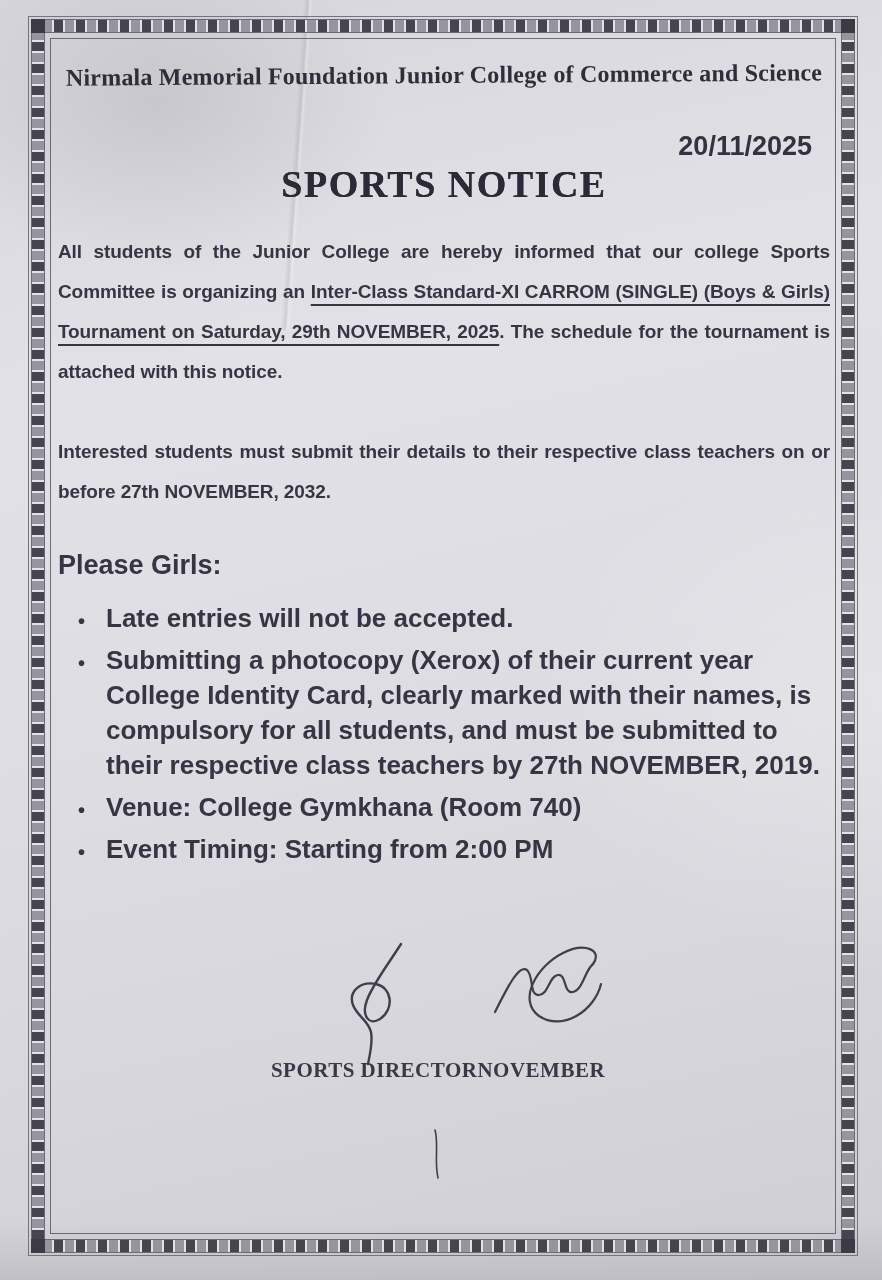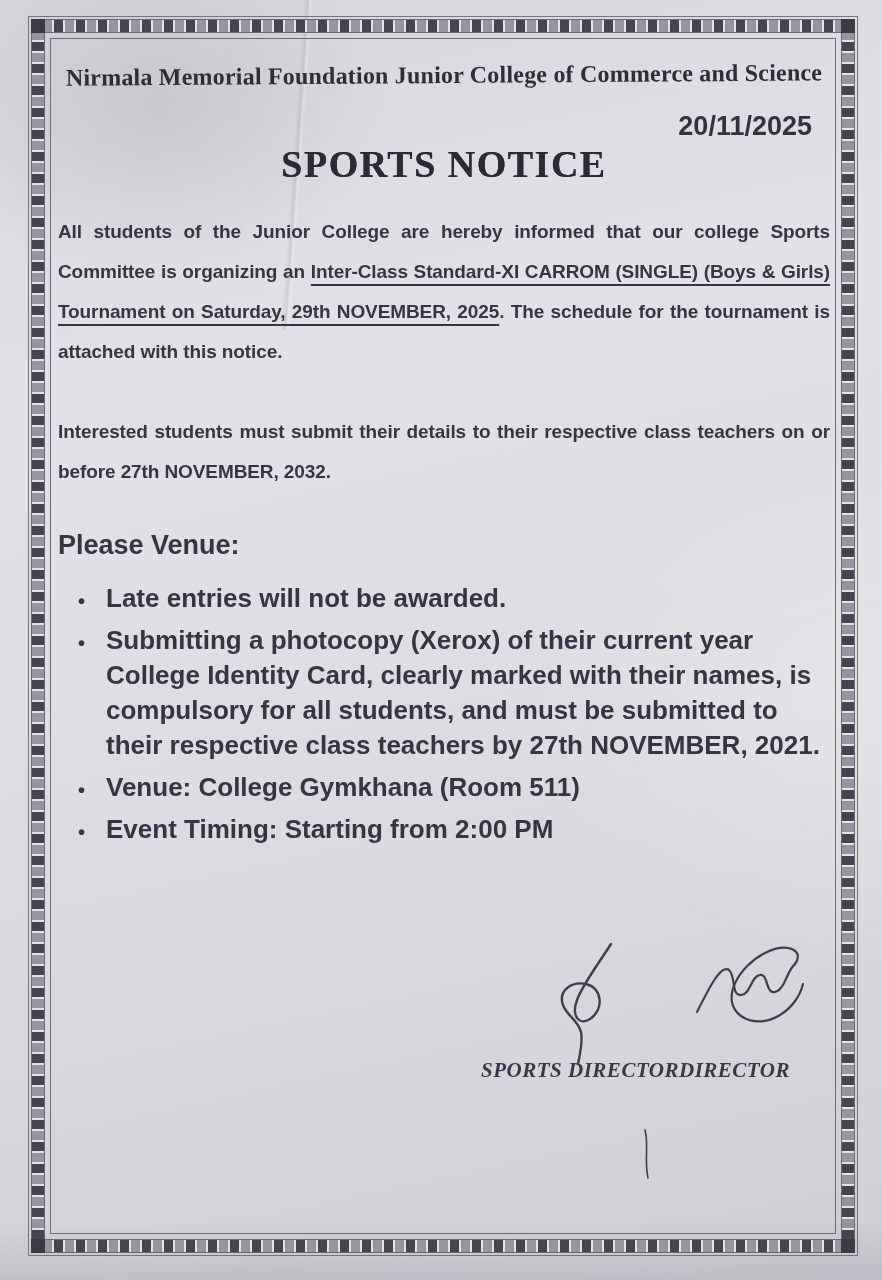--- a/index.html
+++ b/index.html
@@ -63,21 +63,21 @@
     position: absolute; top: 40px; left: 58px; right: 52px; bottom: 40px;
     color: #343340;
   }
   .institution {
     font-family: "Liberation Serif", serif; font-weight: bold;
     font-size: 24px; text-align: center; letter-spacing: .2px;
     color: #2e2d3a; margin-top: 22px; transform: rotate(-.4deg);
   }
   .dateline {
     text-align: right; font-weight: bold; font-size: 27px;
-    padding-right: 18px; margin-top: 22px; color: #333240;
+    padding-right: 18px; margin-top: 42px; color: #333240;
   }
   .notice-title {
     font-family: "Liberation Serif", serif; font-weight: 900;
     font-size: 38px; text-align: center; letter-spacing: 1.5px;
     color: #2b2a36;
     text-shadow: 0 0 .6px #2b2a36;
   }
   .para {
     font-size: 19px; font-weight: bold; line-height: 40px;
     text-align: justify; color: #363544; letter-spacing: -0.1px;
@@ -100,23 +100,22 @@
     font-size: 26px; font-weight: bold; line-height: 35px; color: #363544;
   }
   ul.notes li::before {
     content: "•"; position: absolute; left: 6px; top: 3px;
     font-size: 20px; color: #363544;
   }
 
   
   .sign-row {
     position: absolute; left: 0; right: 0; top: 960px;
-    display: flex; justify-content: flex-end;
+    display: flex; justify-content: center;
     padding: 0 40px 0 28px;
-    font-style: italic;
   }
   .sign-block { position: relative; }
   .sign-label {
     font-family: "Liberation Serif", serif; font-weight: bold;
     font-size: 21px; letter-spacing: .5px; color: #393847;
   }
   .sig-svg { position: absolute; }
   .sig-left-svg { left: 52px; top: -62px; }
   .sig-right-svg { left: 12px; top: -60px; }
   .sign-left .sign-label { margin-top: 58px; display: block; }
@@ -148,42 +147,42 @@
     <div class="institution">Nirmala Memorial Foundation Junior College of Commerce and Science</div>
 
     <div class="dateline">20/11/2025</div>
 
     <div class="notice-title">SPORTS NOTICE</div>
 
     <p class="para para1"><span>All students of the Junior College are hereby informed that our college Sports Committee is organizing an </span><span class="underlined">Inter-Class Standard-XI CARROM (SINGLE) (Boys &amp; Girls) Tournament on Saturday, 29th NOVEMBER, 2025</span><span>. The schedule for the tournament is attached with this notice.</span></p>
 
     <p class="para para2">Interested students must submit their details to their respective class teachers on or before 27th NOVEMBER, 2032.</p>
 
-    <div class="note-heading">Please Venue:</div>
+    <div class="note-heading">Please Girls:</div>
 
     <ul class="notes">
-      <li><span>Late entries will not be awarded.</span></li>
-      <li><span>Submitting a photocopy (Xerox) of their current year College Identity Card, clearly marked with their names, is compulsory for all students, and must be submitted to their respective class teachers by 27th NOVEMBER, 2021.</span></li>
-      <li><span>Venue: College Gymkhana (Room 511)</span></li>
+      <li><span>Late entries will not be accepted.</span></li>
+      <li><span>Submitting a photocopy (Xerox) of their current year College Identity Card, clearly marked with their names, is compulsory for all students, and must be submitted to their respective class teachers by 27th NOVEMBER, 2019.</span></li>
+      <li><span>Venue: College Gymkhana (Room 740)</span></li>
       <li><span>Event Timing: Starting from 2:00 PM</span></li>
     </ul>
 
     <div class="sign-row">
       <div class="sign-block sign-left">
         <svg class="sig-svg sig-left-svg" width="120" height="140" viewBox="0 0 120 140">
           <path d="M78,6 C64,28 50,46 44,62 C38,78 46,88 57,81 C71,72 70,50 53,46 C38,43 25,53 30,67 C34,78 45,82 48,94 C50,104 47,116 45,126" stroke-width="2.4"></path>
         </svg>
         <span class="sign-label">SPORTS DIRECTOR</span>
         <svg class="stray-mark" width="16" height="52" viewBox="0 0 16 52">
           <path d="M6,2 C10,16 5,32 9,50" stroke-width="1.6"></path>
         </svg>
       </div>
       <div class="sign-block sign-right">
         <svg class="sig-svg sig-right-svg" width="130" height="95" viewBox="0 0 130 95">
           <path d="M6,72 C18,48 30,24 38,30 C45,36 40,56 50,55 C60,54 60,36 69,35 C78,34 74,54 84,52 C94,50 96,30 104,24" stroke-width="2.2"></path>
           <path d="M104,24 C114,10 96,2 74,13 C48,26 28,60 50,76 C74,92 106,70 112,44" stroke-width="2.2"></path>
         </svg>
-        <span class="sign-label">DIRECTOR</span>
+        <span class="sign-label">NOVEMBER</span>
       </div>
     </div>
 
   </div>
 </div>
 
 </body></html>

